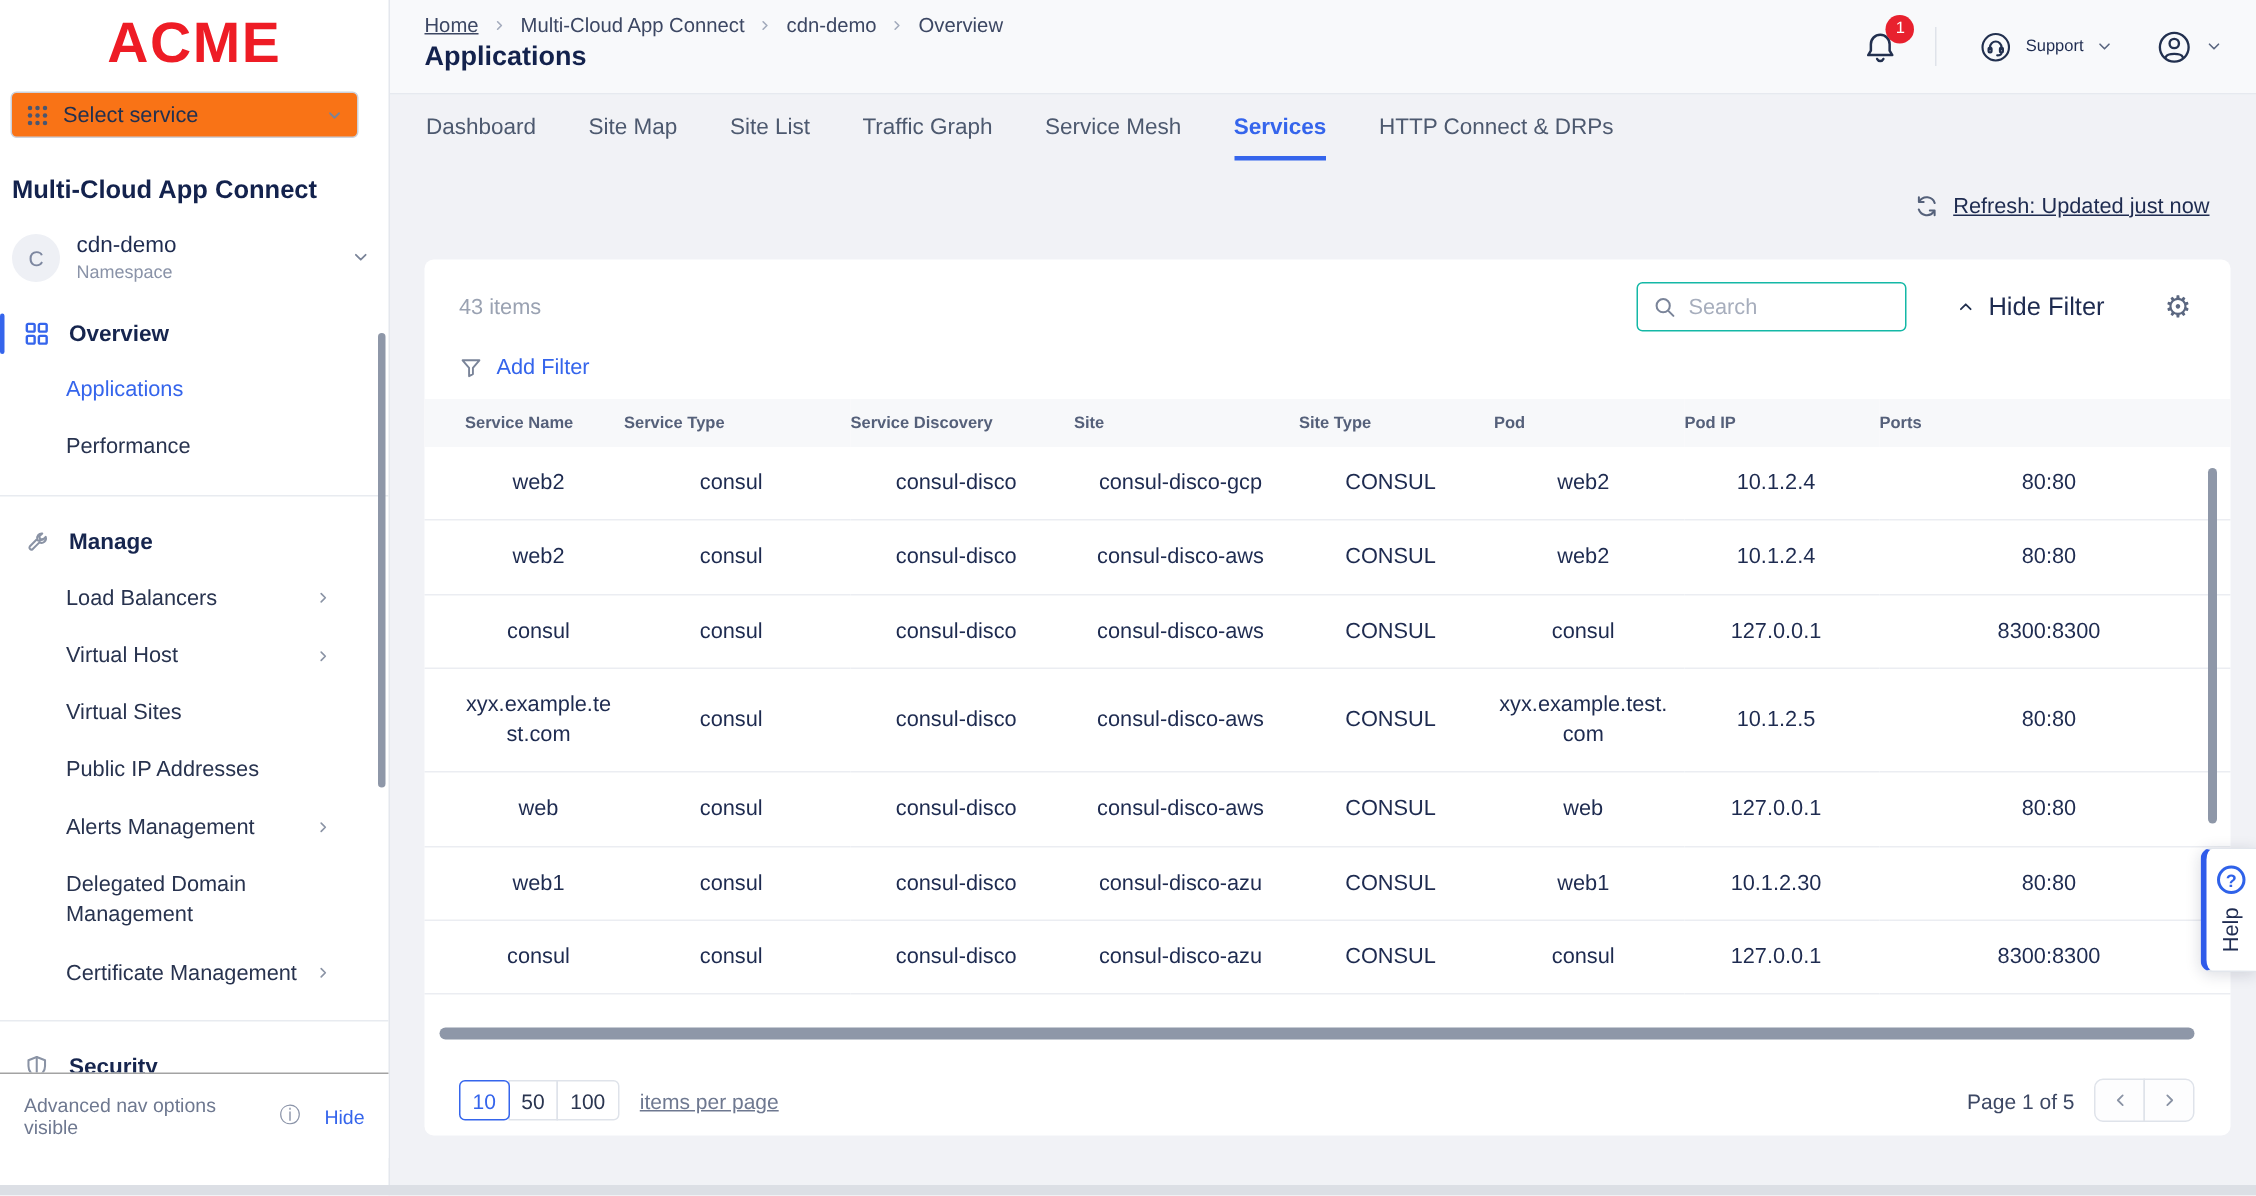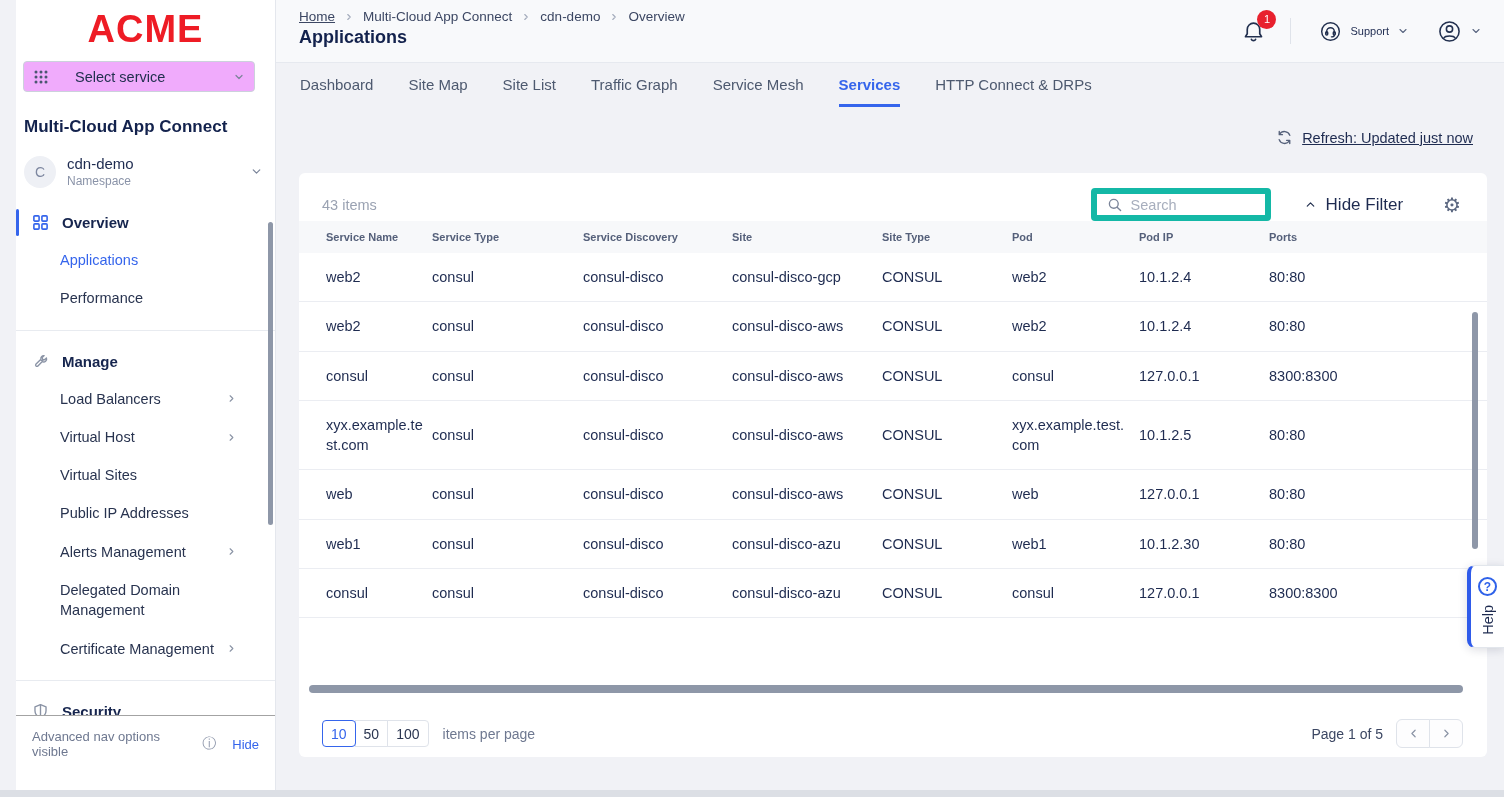--- a/index.html
+++ b/index.html
@@ -1,24 +1,24 @@
 <!DOCTYPE html>
 <html><head>
 <meta charset="utf-8">
 <style>
   * { margin:0; padding:0; box-sizing:border-box; }
   html,body { width:1504px; height:797px; overflow:hidden; }
   body { font-family:"Liberation Sans", sans-serif; background:#f1f2f6; color:#1d2a4d; position:relative; }
   .app { display:flex; width:1504px; height:797px; }
 
   
-  .sidebar { width:260px; flex-shrink:0; background:#fff; border-right:1px solid #e4e7ed; position:relative;margin-left:16px; }
+  .sidebar { width:260px; flex-shrink:0; background:#fff; border-right:1px solid #e4e7ed; position:relative; }
   .logo { text-align:center; margin:8px 0 10px; font-size:38px; font-weight:800; letter-spacing:1px; color:#ee1c25; cursor:pointer; }
-  .select-service { margin:4px 20px 0 7px; height:31px; border:1px solid #ccd1dc; border-radius:4px; background:#f0abfc;
-    display:flex; align-items:center; gap:26px; padding:0 9px; cursor:pointer; }
+  .select-service { margin:4px 20px 0 7px; height:31px; border:1px solid #ccd1dc; border-radius:4px; background:#f97316;
+    display:flex; align-items:center; gap:9px; padding:0 9px; cursor:pointer; }
   .select-service .label { font-size:14.5px; color:#22304f; flex:1; }
   .product-title { font-size:17px; font-weight:700; color:#13224d; margin:25px 18px 0 8px; }
   .ns-row { display:flex; align-items:center; gap:11px; margin:18px 12px 16px 8px; cursor:pointer; }
   .avatar { width:32px; height:32px; border-radius:50%; background:#eef0f5; color:#7d87a0; font-size:14px;
     display:flex; align-items:center; justify-content:center; }
   .ns-name { font-size:15px; color:#1e2b50; }
   .ns-type { font-size:12px; color:#8a93a8; margin-top:2px; }
   .ns-chevron { margin-left:auto; }
 
   .nav { margin-top:14px; }
@@ -53,44 +53,44 @@
   .tab { padding-bottom:11px; border-bottom:3px solid transparent; cursor:pointer; }
   .tab.active { color:#3565ec; font-weight:700; border-bottom-color:#3565ec; }
 
   .refresh-row { display:flex; justify-content:flex-end; align-items:center; gap:9px; margin:22px 31px 0 0; font-size:14.5px; color:#1e2b50; cursor:pointer; flex-shrink:0;text-decoration:underline; }
 
   
   .card { margin:27px 17px 0 23px; background:#fff; border-radius:6px; position:relative; height:584px; }
   .card-toolbar { display:flex; align-items:center; padding:15px 26px 0 23px; }
   .items-count { font-size:14.5px; color:#9aa2b2; }
   .toolbar-right { margin-left:auto; display:flex; align-items:center; }
-  .search-box { width:180px; height:33px; border:6px solid #14b8a6; border-radius:4px; display:flex; align-items:center; gap:8px; padding:0 10px; background:#fff; }
+  .search-box { width:180px; height:33px; border:1px solid #14b8a6; border-radius:4px; display:flex; align-items:center; gap:8px; padding:0 10px; background:#fff; }
   .search-box input { border:none; outline:none; width:100%; font-size:14.5px; color:#2a3550; font-family:"Liberation Sans",sans-serif; background:transparent; }
   .search-box input::placeholder { color:#a7aebd; }
   .hide-filter { display:flex; align-items:center; gap:9px; font-size:17px; color:#1e2b50; margin-left:33px; cursor:pointer; }
   .gear { font-size:20px; color:#5b6780; margin-left:40px; cursor:pointer; line-height:1; }
   .filter-row { display:flex; align-items:center; gap:9px; padding:16px 0 13px 23px; font-size:14.5px; color:#3565ec; cursor:pointer; }
 
   table { width:100%; border-collapse:collapse; table-layout:fixed; }
   thead th { background:#f7f8fa; text-align:left; font-size:11px; font-weight:700; color:#55607a; padding:10px 8px 10px 0; }
   thead th:first-child, tbody td:first-child { padding-left:27px; }
   tbody td { font-size:14.5px; color:#1e2b50; padding:14px 8px 14px 0; border-bottom:1px solid #ebedf2; word-break:break-all; line-height:1.4; }
-  tbody tr { cursor:pointer; }
+  tbody tr { cursor:pointer;text-align:center; }
 
   .v-scroll-thumb { position:absolute; right:9px; top:139px; width:6px; height:237px; background:#8e97a8; border-radius:3px; cursor:pointer; }
   .h-scroll-thumb { position:absolute; left:10px; right:24px; top:512px; height:8px; background:#8e97a8; border-radius:4px; cursor:pointer; }
 
   .pagination { position:absolute; left:23px; right:24px; top:546px; display:flex; align-items:center; }
   .size-group { display:flex; }
   .size-btn { min-width:33px; height:27px; padding:0 8px; display:flex; align-items:center; justify-content:center; font-size:14px;
     color:#2a3550; border:1px solid #dfe3ea; background:#fff; margin-left:-1px; cursor:pointer; }
   .size-btn:first-child { margin-left:0; border-radius:4px 0 0 4px; }
   .size-btn:last-child { border-radius:0 4px 4px 0; }
   .size-btn.active { border:1px solid #3565ec; color:#3565ec; border-radius:4px; position:relative; z-index:1; }
-  .ipp-label { font-size:14px; color:#6e7890; margin-left:14px; }
+  .ipp-label { font-size:14px; color:#6e7890; margin-left:14px;text-decoration:underline; }
   .page-right { margin-left:auto; display:flex; align-items:center; gap:13px; }
   .page-status { font-size:14px; color:#3c4763; }
   .nav-group { display:flex; }
   .page-nav-btn { width:34px; height:29px; display:flex; align-items:center; justify-content:center; border:1px solid #dfe3ea; background:#fdfdfe; margin-left:-1px; cursor:pointer; }
   .page-nav-btn:first-child { margin-left:0; border-radius:6px 0 0 6px; }
   .page-nav-btn:last-child { border-radius:0 6px 6px 0; }
 
   
   .help-tab { position:absolute; right:0; top:565px; width:37px; padding:11px 0 12px; background:#fff; border:1px solid #e2e6ec; border-right:none;
     border-left:4px solid #2f5bea; border-radius:8px 0 0 8px; box-shadow:0 2px 10px rgba(20,30,60,.15);
@@ -356,20 +356,28 @@
               <svg width="13" height="13" viewBox="0 0 24 24" fill="none" stroke="#22304f" stroke-width="2.2" stroke-linecap="round" stroke-linejoin="round">
                   <polyline points="6 15 12 9 18 15"></polyline>
                 </svg>
               </span>
             <span>Hide Filter</span>
           </div>
           <span class="gear">⚙</span>
         </div>
       </div>
 
+      <div class="filter-row">
+        <span>
+          <svg width="16" height="16" viewBox="0 0 20 20" fill="none" stroke="#7a8499" stroke-width="1.6" stroke-linecap="round" stroke-linejoin="round">
+            <path d="M3 4h14l-5.4 6.3v5.2l-3.2 1.7v-6.9z"></path>
+            </svg>
+        </span>
+        <span>Add Filter</span>
+      </div>
 
       <table>
         <colgroup>
           <col style="width:133px">
             <col style="width:151px">
             <col style="width:149px">
             <col style="width:150px">
           <col style="width:130px">
             <col style="width:127px">
             <col style="width:130px">

